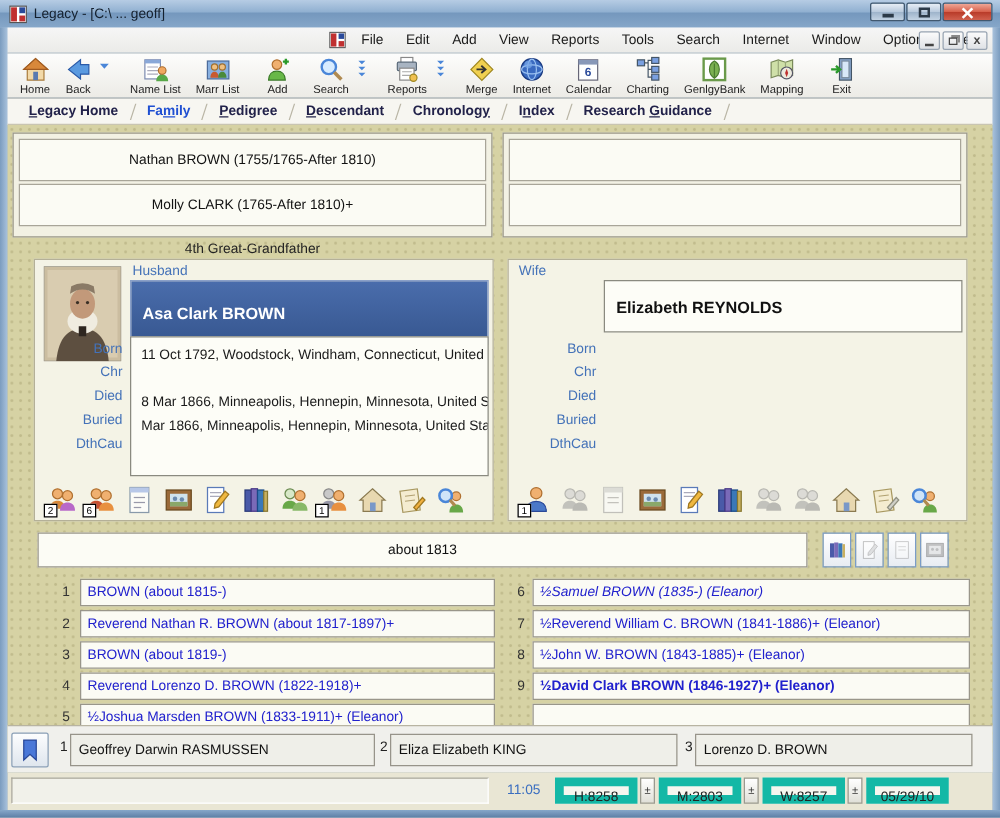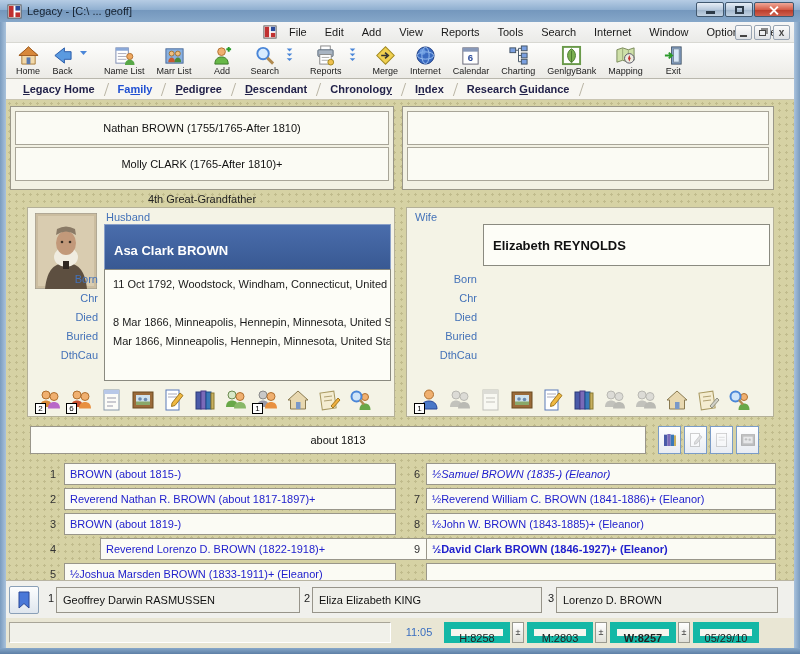--- a/index.html
+++ b/index.html
@@ -575,21 +575,21 @@
         </svg>
       </div>
 
     <span class="cnum" style="left:28px; top:363px;">1</span>
     <div class="cbox" style="left:58px; top:363px; width:332px;"><span>BROWN (about 1815-)</span></div>
     <span class="cnum" style="left:28px; top:388px;">2</span>
     <div class="cbox" style="left:58px; top:388px; width:332px;"><span>Reverend Nathan R. BROWN (about 1817-1897)+</span></div>
     <span class="cnum" style="left:28px; top:413px;">3</span>
     <div class="cbox" style="left:58px; top:413px; width:332px;"><span>BROWN (about 1819-)</span></div>
     <span class="cnum" style="left:28px; top:438px;">4</span>
-    <div class="cbox" style="left:58px; top:438px; width:332px;margin-left:36px;"><span>Reverend Lorenzo D. BROWN (1822-1918)+</span></div>
+    <div class="cbox" style="left:58px; top:438px; width:332px;"><span>Reverend Lorenzo D. BROWN (1822-1918)+</span></div>
     <span class="cnum" style="left:28px; top:463px;">5</span>
     <div class="cbox" style="left:58px; top:463px; width:332px;"><span>½Joshua Marsden BROWN (1833-1911)+ (Eleanor)</span></div>
 
     <span class="cnum" style="left:392px; top:363px;">6</span>
     <div class="cbox" style="left:420px; top:363px; width:350px;font-style:italic;"><span>½Samuel BROWN (1835-) (Eleanor)</span></div>
     <span class="cnum" style="left:392px; top:388px;">7</span>
     <div class="cbox" style="left:420px; top:388px; width:350px;"><span>½Reverend William C. BROWN (1841-1886)+ (Eleanor)</span></div>
     <span class="cnum" style="left:392px; top:413px;">8</span>
     <div class="cbox" style="left:420px; top:413px; width:350px;"><span>½John W. BROWN (1843-1885)+ (Eleanor)</span></div>
     <span class="cnum" style="left:392px; top:438px;">9</span>
@@ -612,19 +612,19 @@
     </div>
   </div>
 
   <div class="statusbar">
     <div class="st-sunken"></div>
     <div class="st-time">11:05</div>
     <div class="st-box" style="left:438px; width:66px;">H:8258</div>
     <div class="st-step" style="left:506px;">±</div>
     <div class="st-box" style="left:521px; width:66px;">M:2803</div>
     <div class="st-step" style="left:589px;">±</div>
-    <div class="st-box" style="left:604px; width:66px;font-weight:bold;">W:8257</div>
+    <div class="st-box" style="left:604px; width:66px;">W:8257</div>
     <div class="st-step" style="left:672px;">±</div>
     <div class="st-box" style="left:687px; width:66px;">05/29/10</div>
   </div>
 
   <div class="bottomframe"></div>
 </div>
 
 </body></html>

